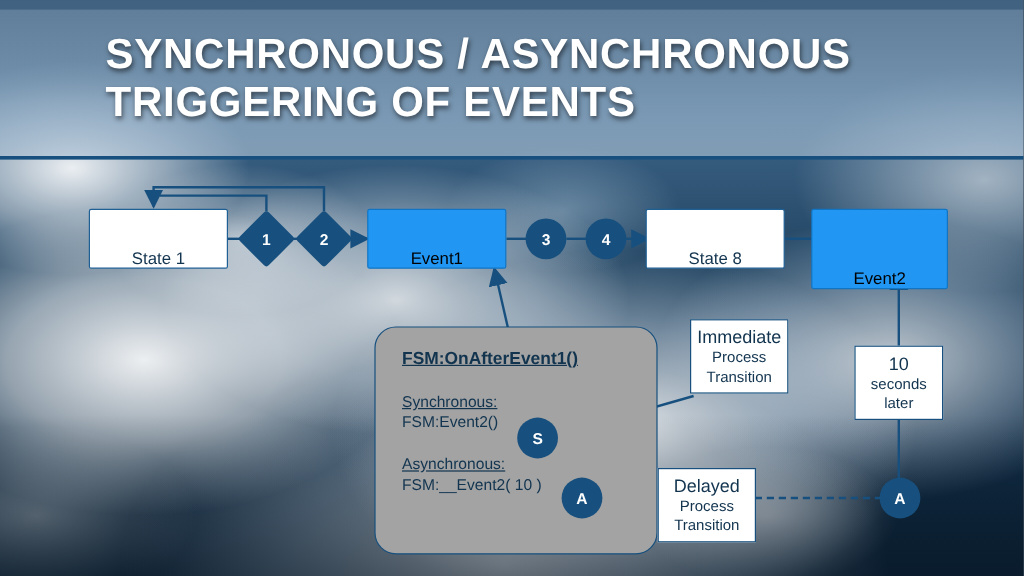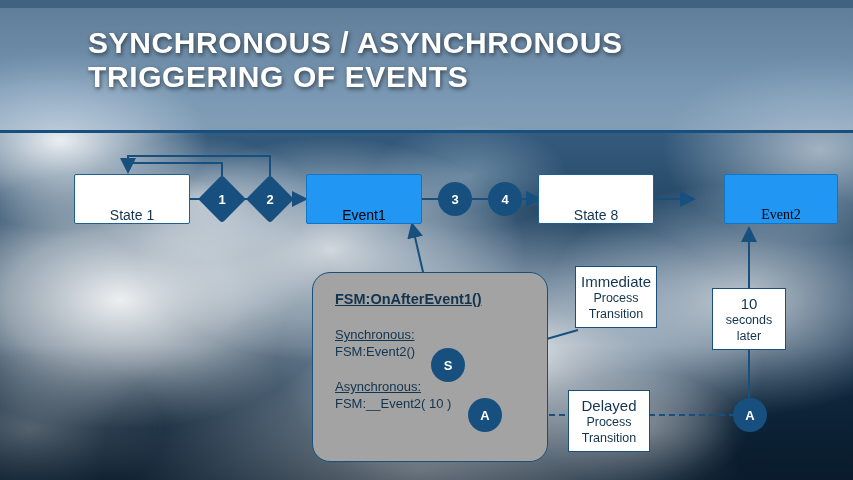--- a/index.html
+++ b/index.html
@@ -29,21 +29,21 @@
     mix-blend-mode:screen;}
   .vign{position:absolute;inset:0;background:
       linear-gradient(180deg, rgba(10,25,40,.45) 0%, rgba(10,25,40,0) 18%, rgba(10,25,40,0) 72%, rgba(8,22,36,.55) 100%);}
 
   
   .title-band{position:absolute;left:0;top:0;width:853px;height:130px;
     background:linear-gradient(180deg, rgba(120,152,181,.72) 0%, rgba(141,170,196,.70) 55%, rgba(168,190,210,.66) 100%);
     border-bottom:3px solid #17507e;}
   .title-band .edge{position:absolute;left:0;right:0;top:0;height:8px;background:rgba(40,76,110,.55);}
   .title{position:absolute;left:88px;top:26px;width:700px;
-    color:#ffffff;font-weight:bold;font-size:30px;line-height:1.14;
+    color:#ffffff;font-weight:bold;font-size:35px;line-height:1.14;
     letter-spacing:.6px;text-shadow:1px 2px 4px rgba(0,0,0,.55);}
   .title span{display:block;white-space:pre;}
 
   
   .node{position:absolute;box-sizing:border-box;display:flex;align-items:flex-end;justify-content:center;
     font-size:14px;color:#12344f;border-radius:2px;}
   .node.white{background:#ffffff;border:1.5px solid #1e5f94;color:#14354f;}
   .node.blue{background:#2196f3;border:1.5px solid #1275c4;color:#000000;}
 
   .diamond{position:absolute;width:34px;height:34px;background:#17507e;
@@ -127,21 +127,21 @@
   </div>
 
   <div class="node blue" style="left:306px;top:174px;width:116px;height:50px;">
     <span>Event1</span>
   </div>
 
   <div class="node white" style="left:538px;top:174px;width:116px;height:50px;">
     <span>State 8</span>
   </div>
 
-  <div class="node blue" style="left:724px;top:174px;width:114px;height:50px;font-family:Liberation Serif, serif;">
+  <div class="node blue" style="left:676px;top:174px;width:114px;height:67px;">
     <span>Event2</span>
   </div>
 
   <div class="diamond" style="left:205px;top:182px;"></div>
   <div class="diamond-label" style="left:205px;top:182px;">1</div>
 
   <div class="diamond" style="left:253px;top:182px;"></div>
   <div class="diamond-label" style="left:253px;top:182px;">2</div>
 
   <div class="circle" style="left:438px;top:182px;">
@@ -172,21 +172,21 @@
   <div class="circle" style="left:733px;top:398px;">
       <span>A</span>
     </div>
 
   <div class="callout" style="left:575px;top:266px;width:82px;height:62px;">
     <b>Immediate</b>
     <div>Process</div>
     <div>Transition</div>
   </div>
 
-  <div class="callout" style="left:568px;top:390px;width:82px;height:62px;">
+  <div class="callout" style="left:548px;top:390px;width:82px;height:62px;">
     <b>Delayed</b>
     <div>Process</div>
     <div>Transition</div>
   </div>
 
   <div class="callout" style="left:712px;top:288px;width:74px;height:62px;">
     <b>10</b>
     <div>seconds</div>
     <div>later</div>
   </div>

